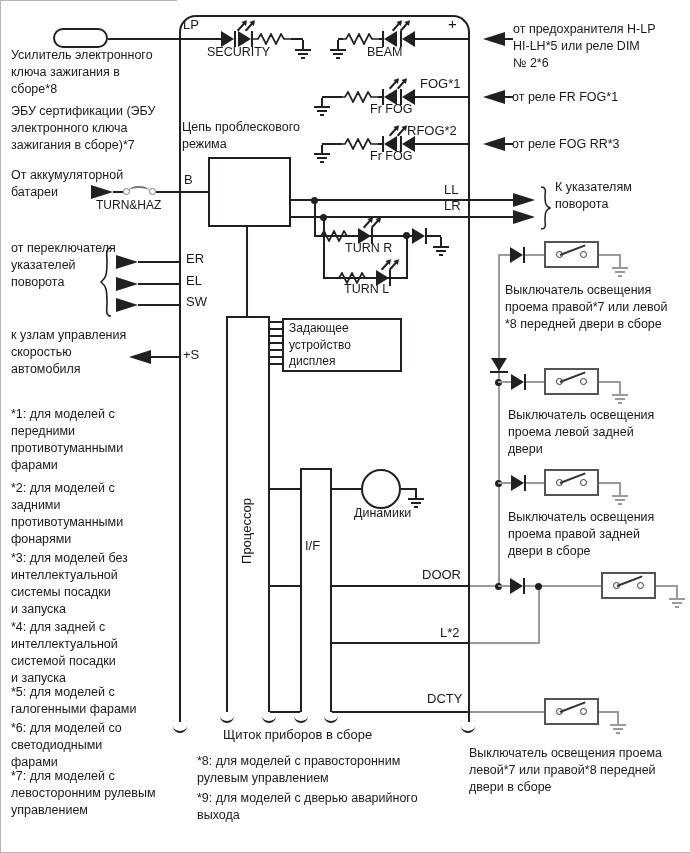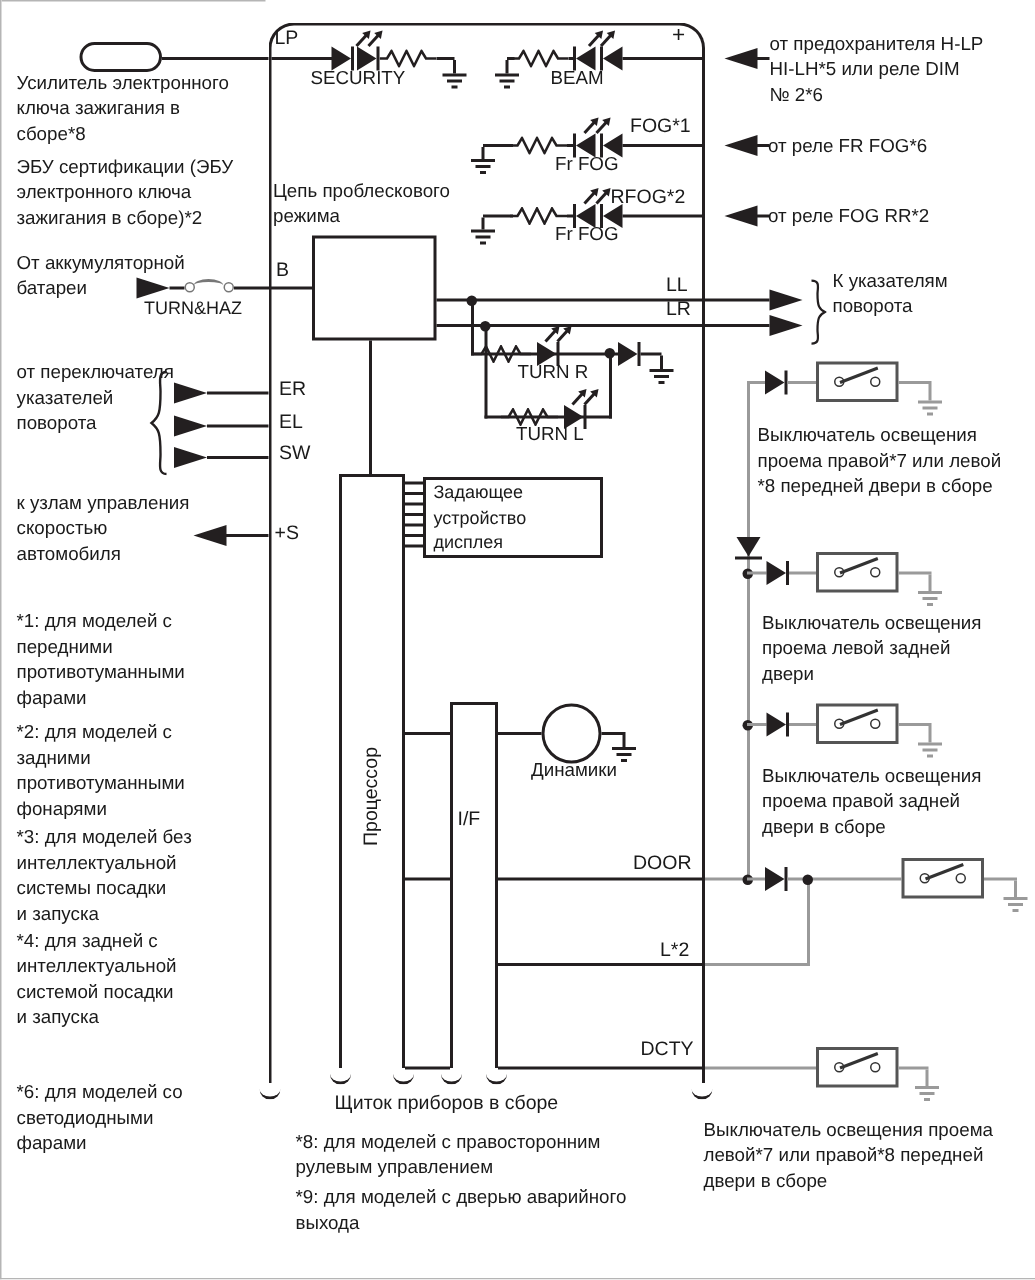--- a/index.html
+++ b/index.html
@@ -68,21 +68,21 @@
   <div class="brk" style="left:459px;top:722px"></div>
   <div class="t" style="left:222px;top:726px;font-size:13px">Щиток приборов в сборе</div>
 
   <div class="pill" style="left:52px;top:28px"></div>
   <div class="w" style="left:107px;top:38px;width:71px"></div>
   <div class="t" style="left:10px;top:47px">Усилитель электронного
 ключа зажигания в
 сборе*8</div>
   <div class="t" style="left:10px;top:103px">ЭБУ сертификации (ЭБУ
 электронного ключа
-зажигания в сборе)*2</div>
+зажигания в сборе)*7</div>
 
   <div class="term" style="left:182px;top:17px">LP</div>
   <div class="w" style="left:180px;top:38px;width:42px"></div>
   <div class="dio" style="left:220px;top:31px"></div>
   <div class="dio" style="left:237px;top:31px"></div>
   <div class="zap" style="left:234px;top:16px">
       <i></i>
       <em></em>
     </div>
   <div class="t" style="left:206px;top:44px">SECURITY</div>
@@ -138,21 +138,21 @@
   <div class="dio ld" style="left:399px;top:89px"></div>
   <div class="zap" style="left:386px;top:74px">
       <i></i>
       <em></em>
     </div>
   <div class="t" style="left:369px;top:101px">Fr FOG</div>
   <div class="w" style="left:414px;top:96px;width:55px"></div>
   <div class="term" style="left:419px;top:76px">FOG*1</div>
   <div class="arr l" style="left:482px;top:90px"></div>
   <div class="w" style="left:503px;top:96px;width:9px"></div>
-  <div class="t" style="left:511px;top:89px">от реле FR FOG*6</div>
+  <div class="t" style="left:511px;top:89px">от реле FR FOG*1</div>
 
   <div class="gnd" style="left:313px;top:153px">
       <i></i>
       <i></i>
       <i></i>
     </div>
   <div class="wv" style="left:320px;top:145px;height:8px"></div>
   <div class="w" style="left:321px;top:143px;width:20px"></div>
   <svg class="res" style="left:339px;top:138px" width="38" height="12" viewBox="0 0 38 12">
       <polyline points="0,6 5,6 8,1 13,11 18,1 23,11 28,1 31,6 38,6" fill="none" stroke="#231f20" stroke-width="1.7"></polyline>
@@ -162,21 +162,21 @@
   <div class="dio ld" style="left:399px;top:136px"></div>
   <div class="zap" style="left:386px;top:121px">
       <i></i>
       <em></em>
     </div>
   <div class="t" style="left:369px;top:148px">Fr FOG</div>
   <div class="w" style="left:414px;top:143px;width:55px"></div>
   <div class="term" style="left:406px;top:123px">RFOG*2</div>
   <div class="arr l" style="left:482px;top:137px"></div>
   <div class="w" style="left:503px;top:143px;width:9px"></div>
-  <div class="t" style="left:511px;top:136px">от реле FOG RR*2</div>
+  <div class="t" style="left:511px;top:136px">от реле FOG RR*3</div>
 
   <div class="t" style="left:10px;top:167px">От аккумуляторной
 батареи</div>
   <div class="arr r" style="left:90px;top:185px"></div>
   <div class="w" style="left:112px;top:191px;width:10px"></div>
   <div class="fcirc" style="left:122px;top:188px"></div>
   <div class="farc" style="left:128px;top:186px"></div>
   <div class="fcirc" style="left:148px;top:188px"></div>
   <div class="t" style="left:95px;top:197px;font-size:12px">TURN&amp;HAZ</div>
   <div class="w" style="left:155px;top:191px;width:52px"></div>
@@ -409,21 +409,26 @@
 противотуманными
 фонарями</div>
   <div class="t" style="left:10px;top:550px">*3: для моделей без
 интеллектуальной
 системы посадки
 и запуска</div>
   <div class="t" style="left:10px;top:619px">*4: для задней с
 интеллектуальной
 системой посадки
 и запуска</div>
+  <div class="t" style="left:10px;top:684px">*5: для моделей с
+галогенными фарами</div>
   <div class="t" style="left:10px;top:720px">*6: для моделей со
 светодиодными
 фарами</div>
+  <div class="t" style="left:10px;top:768px">*7: для моделей с
+левосторонним рулевым
+управлением</div>
   <div class="t" style="left:196px;top:753px">*8: для моделей с правосторонним
 рулевым управлением</div>
   <div class="t" style="left:196px;top:790px">*9: для моделей с дверью аварийного
 выхода</div>
 
 </div>
 
 </body></html>

